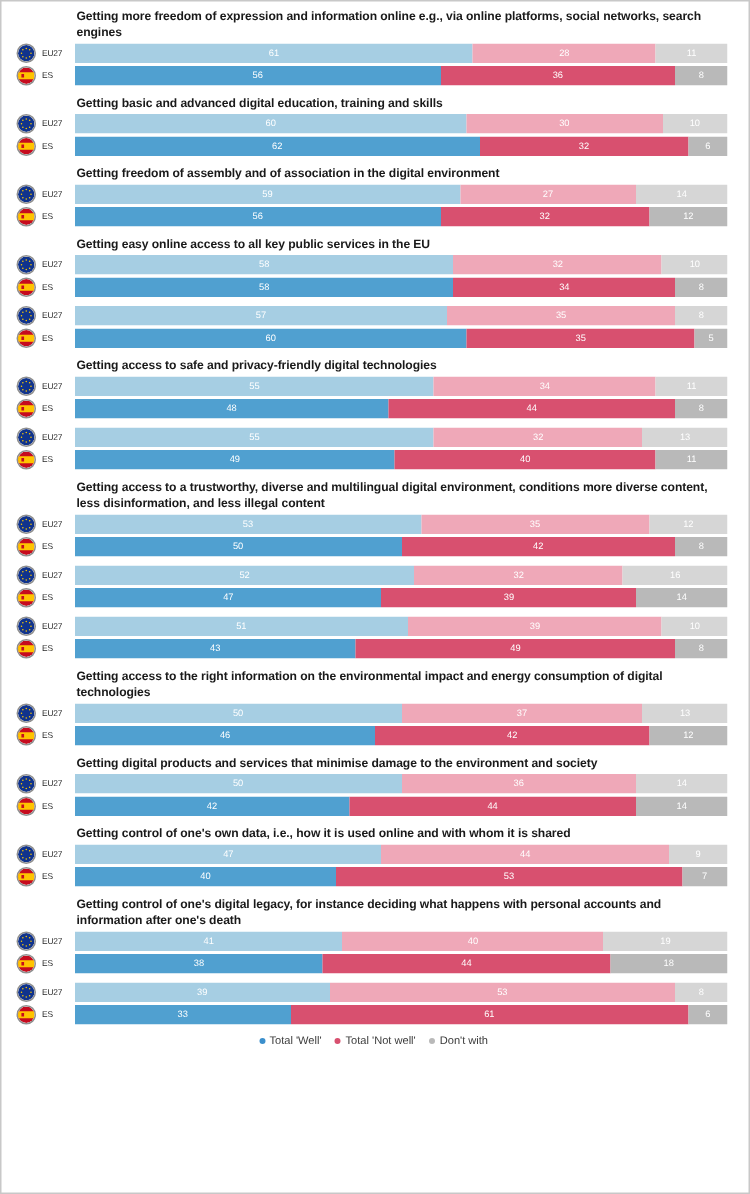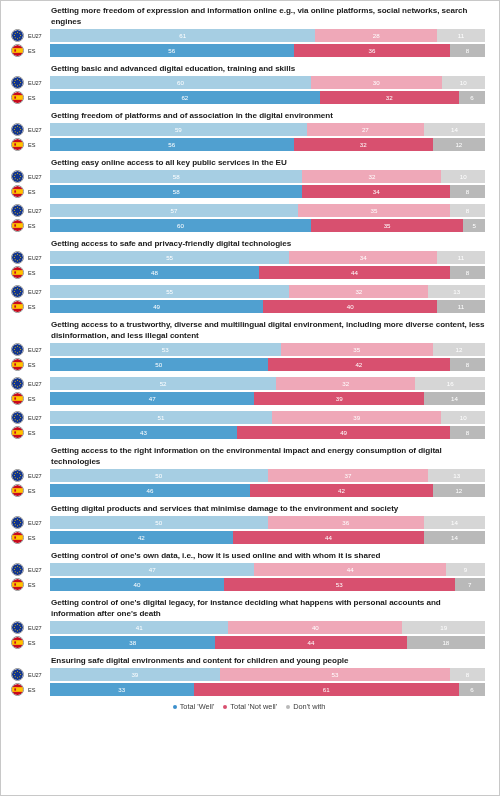--- a/index.html
+++ b/index.html
@@ -199,21 +199,21 @@
           </span>
           <span class="row-label">ES</span>
           <div class="bar">
             <div class="seg seg-well" style="width: 62%;">62</div>
             <div class="seg seg-notwell" style="width: 32%;">32</div>
             <div class="seg seg-dk" style="width: 6%;">6</div>
           </div>
         </div>
       </div>
       <div class="group">
-        <div class="group-title">Getting freedom of platforms and of association in the digital environment</div>
+        <div class="group-title">Getting freedom of assembly and of association in the digital environment</div>
         <div class="row eu">
           <span class="flag">
             <svg viewBox="0 0 16 16">
               <circle cx="8" cy="8" r="8" fill="#10338c"></circle>
               <g fill="#ffcc00">
                 <circle cx="8" cy="3.4" r="0.75"></circle>
                 <circle cx="8" cy="12.6" r="0.75"></circle>
                 <circle cx="3.4" cy="8" r="0.75"></circle>
                 <circle cx="12.6" cy="8" r="0.75"></circle>
                 <circle cx="4.7" cy="4.7" r="0.75"></circle>
@@ -402,21 +402,21 @@
           </span>
           <span class="row-label">ES</span>
           <div class="bar">
             <div class="seg seg-well" style="width: 49%;">49</div>
             <div class="seg seg-notwell" style="width: 40%;">40</div>
             <div class="seg seg-dk" style="width: 11%;">11</div>
           </div>
         </div>
       </div>
       <div class="group">
-        <div class="group-title">Getting access to a trustworthy, diverse and multilingual digital environment, including more diverse content, less disinformation, and less illegal content</div>
+        <div class="group-title">Getting access to a trustworthy, diverse and multilingual digital environment, conditions more diverse content, less disinformation, and less illegal content</div>
         <div class="row eu">
           <span class="flag">
             <svg viewBox="0 0 16 16">
               <circle cx="8" cy="8" r="8" fill="#10338c"></circle>
               <g fill="#ffcc00">
                 <circle cx="8" cy="3.4" r="0.75"></circle>
                 <circle cx="8" cy="12.6" r="0.75"></circle>
                 <circle cx="3.4" cy="8" r="0.75"></circle>
                 <circle cx="12.6" cy="8" r="0.75"></circle>
                 <circle cx="4.7" cy="4.7" r="0.75"></circle>
@@ -687,21 +687,20 @@
           </span>
           <span class="row-label">ES</span>
           <div class="bar">
             <div class="seg seg-well" style="width: 38%;">38</div>
             <div class="seg seg-notwell" style="width: 44%;">44</div>
             <div class="seg seg-dk" style="width: 18%;">18</div>
           </div>
         </div>
       </div>
       <div class="group">
-        <div class="group-title">Ensuring safe digital environments and content for children and young people</div>
         <div class="row eu">
           <span class="flag">
             <svg viewBox="0 0 16 16">
               <circle cx="8" cy="8" r="8" fill="#10338c"></circle>
               <g fill="#ffcc00">
                 <circle cx="8" cy="3.4" r="0.75"></circle>
                 <circle cx="8" cy="12.6" r="0.75"></circle>
                 <circle cx="3.4" cy="8" r="0.75"></circle>
                 <circle cx="12.6" cy="8" r="0.75"></circle>
                 <circle cx="4.7" cy="4.7" r="0.75"></circle>

